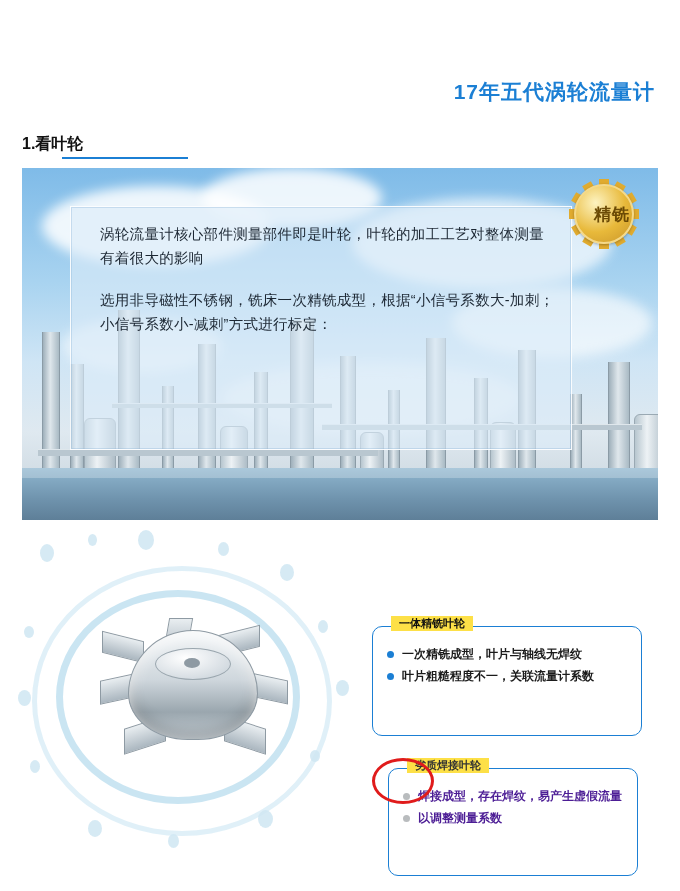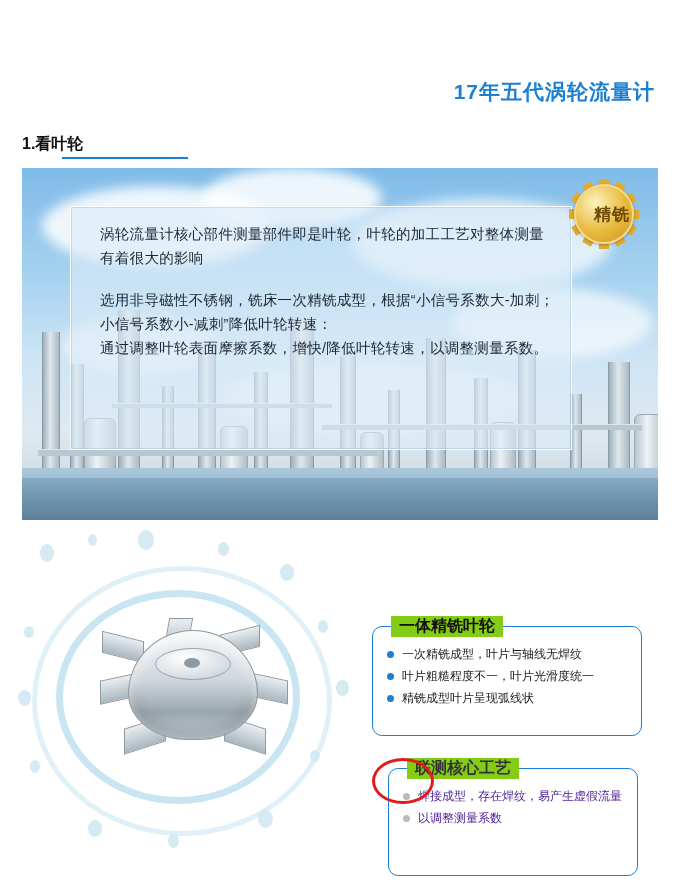--- a/index.html
+++ b/index.html
@@ -244,32 +244,33 @@
     border-radius: 10px;
     background: #ffffff;
   }
   .box-good { top: 106px; left: 372px; width: 268px; height: 108px; }
   .box-bad  { top: 248px; left: 388px; width: 248px; height: 106px; }
 
   .box-title {
     position: absolute;
     top: -11px;
     left: 18px;
-    background: #84cc16;
+    background: #fde047;
     padding: 0 8px;
-    font-size: 16px;
+    font-size: 11px;
     font-weight: bold;
     color: #111;
   }
   .box-bad .box-title { color: #333; }
 
   .bullets {
     margin: 0;
     padding: 16px 10px 0 14px;
     list-style: none;
+    font-weight: bold;
   }
   .bullets li {
     position: relative;
     padding-left: 15px;
     font-size: 12px;
     line-height: 22px;
     color: #1b1b1b;
   }
   .bullets li::before {
     content: "";
@@ -336,22 +337,21 @@
     <div class="pipe" style="left:90px;  bottom:74px; width:220px; height:4px;"></div>
   </div>
 
   <div class="water"></div>
 
   <div class="hero-card"></div>
 
   <div class="hero-text">
     <p>涡轮流量计核心部件测量部件即是叶轮，叶轮的加工工艺对整体测量有着很大的影响</p>
     <div class="gap"></div>
-    <p>选用非导磁性不锈钢，铣床一次精铣成型，根据“小信号系数大-加刺；小信号系数小-减刺”降低叶轮转速：</p>
-    <p>通过调整叶轮表面摩擦系数，增快/降低叶轮转速，以调整测量系数。</p>
+    <p>选用非导磁性不锈钢，铣床一次精铣成型，根据“小信号系数大-加刺；小信号系数小-减刺”方式进行标定：</p>
   </div>
 
   <div class="seal">
     <div class="ray" style="transform: rotate(0deg) translate(30px,0);"></div>
     <div class="ray" style="transform: rotate(30deg) translate(30px,0);"></div>
     <div class="ray" style="transform: rotate(60deg) translate(30px,0);"></div>
     <div class="ray" style="transform: rotate(90deg) translate(30px,0);"></div>
     <div class="ray" style="transform: rotate(120deg) translate(30px,0);"></div>
     <div class="ray" style="transform: rotate(150deg) translate(30px,0);"></div>
     <div class="ray" style="transform: rotate(180deg) translate(30px,0);"></div>
@@ -397,27 +397,26 @@
       <div class="hub"></div>
       <div class="hub-top"></div>
       <div class="center-dot"></div>
     </div>
   </div>
 
   <div class="info-box box-good">
     <div class="box-title">一体精铣叶轮</div>
     <ul class="bullets">
       <li>一次精铣成型，叶片与轴线无焊纹</li>
-      <li>叶片粗糙程度不一，叶片光滑度统一</li>
-      <li>精铣成型叶片呈现弧线状</li>
+      <li>叶片粗糙程度不一，关联流量计系数</li>
     </ul>
   </div>
 
   <div class="info-box box-bad">
-    <div class="box-title">联测核心工艺</div>
+    <div class="box-title">劣质焊接叶轮</div>
     <ul class="bullets">
       <li>焊接成型，存在焊纹，易产生虚假流量</li>
       <li>以调整测量系数</li>
     </ul>
   </div>
 
   <div class="red-circle"></div>
 </div>
 
 </body></html>

